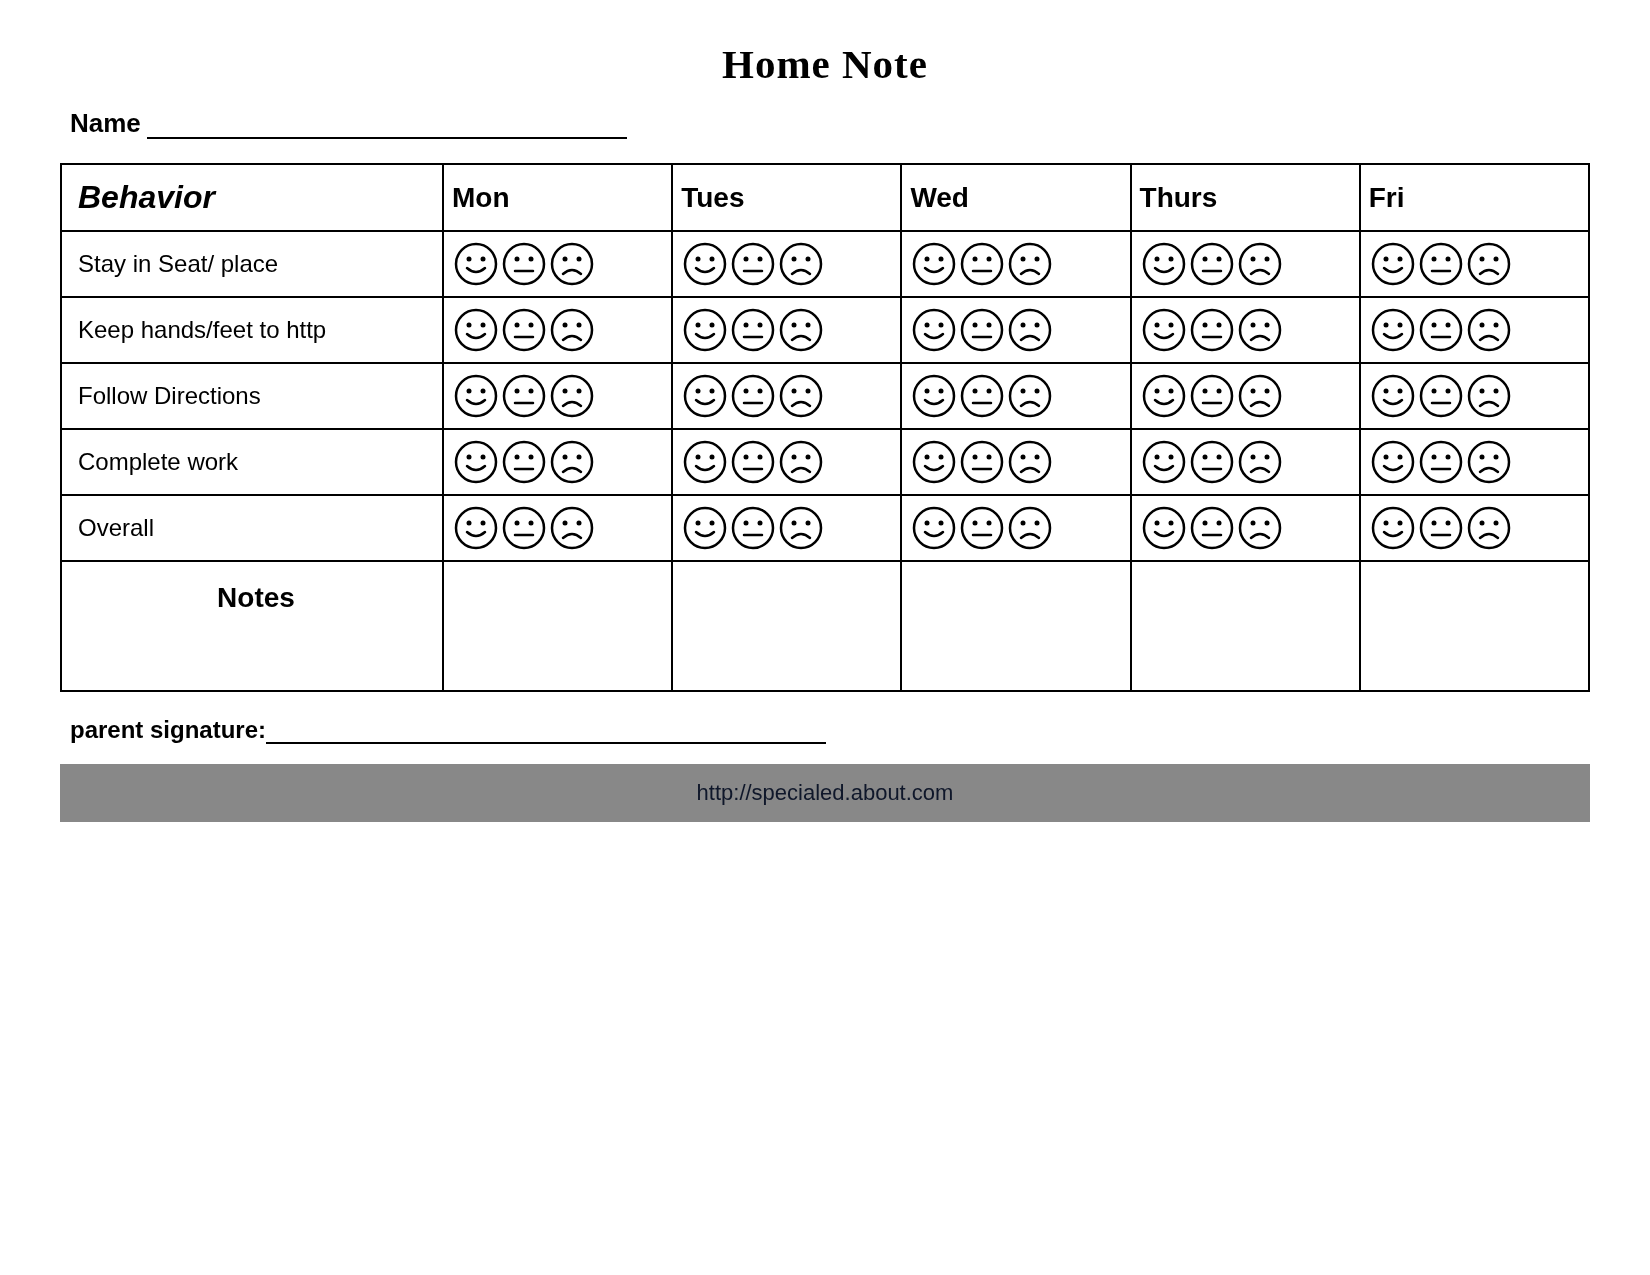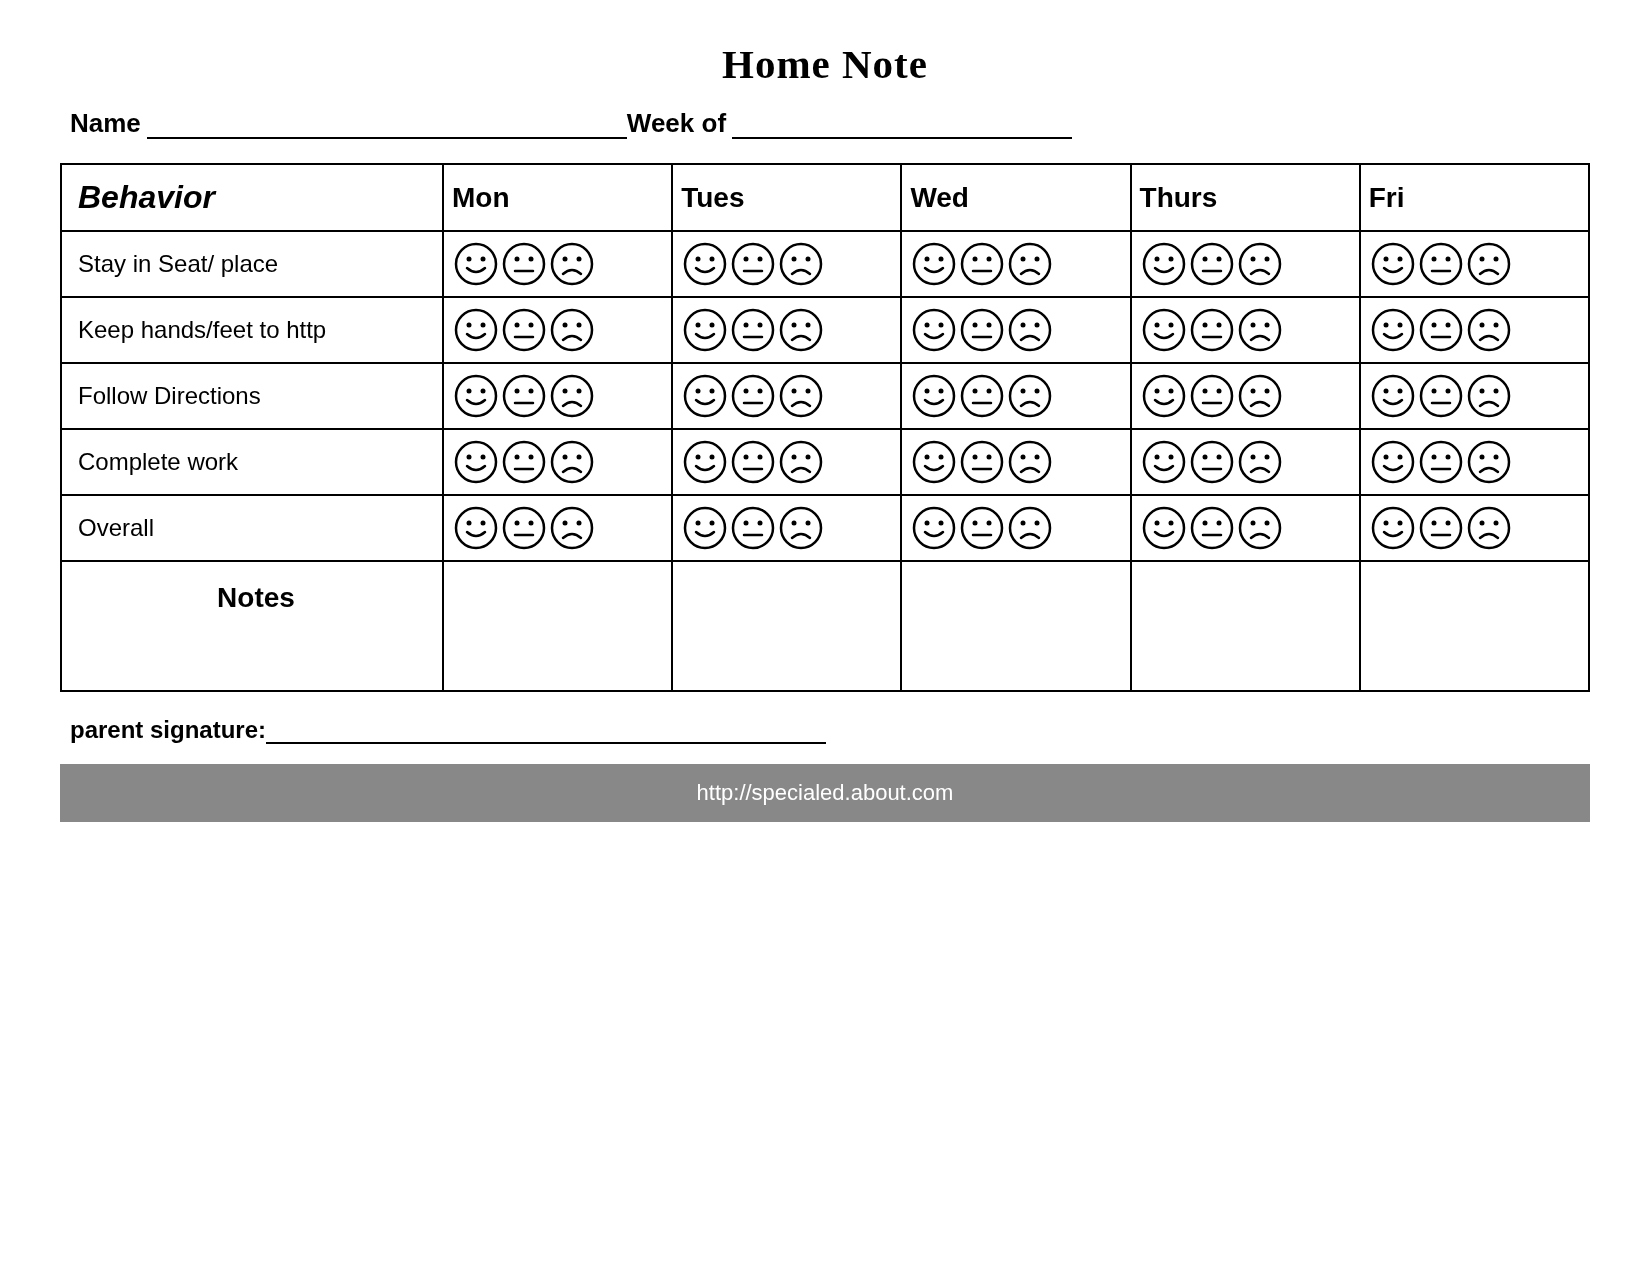--- a/index.html
+++ b/index.html
@@ -99,45 +99,41 @@
       display: inline-block;
       width: 560px;
       height: 24px;
     }
     .footer-bar {
       margin-top: 20px;
       background: #888;
       text-align: center;
       padding: 16px;
       font-size: 22px;
-      color: #ffffff;
+      color: #0f172a;
     }
 
     
     .face {
       display: inline-block;
       width: 44px;
       height: 44px;
       margin: 0 2px;
       vertical-align: middle;
     }
   </style>
 </head>
 <body>
 
 <h1 class="page-title">Home Note</h1>
 
 <div class="name-row">
   <div class="name-field">
     <span>Name</span>
     <span class="underline name-underline"></span>
-  </div>
-  <div class="week-field">
-    <span>Week of</span>
-    <span class="underline week-underline"></span>
   </div>
 </div>
 
 <table>
   <thead>
     <tr>
       <th class="behavior-header">Behavior</th>
       <th class="day-header">Mon</th>
       <th class="day-header">Tues</th>
       <th class="day-header">Wed</th>

